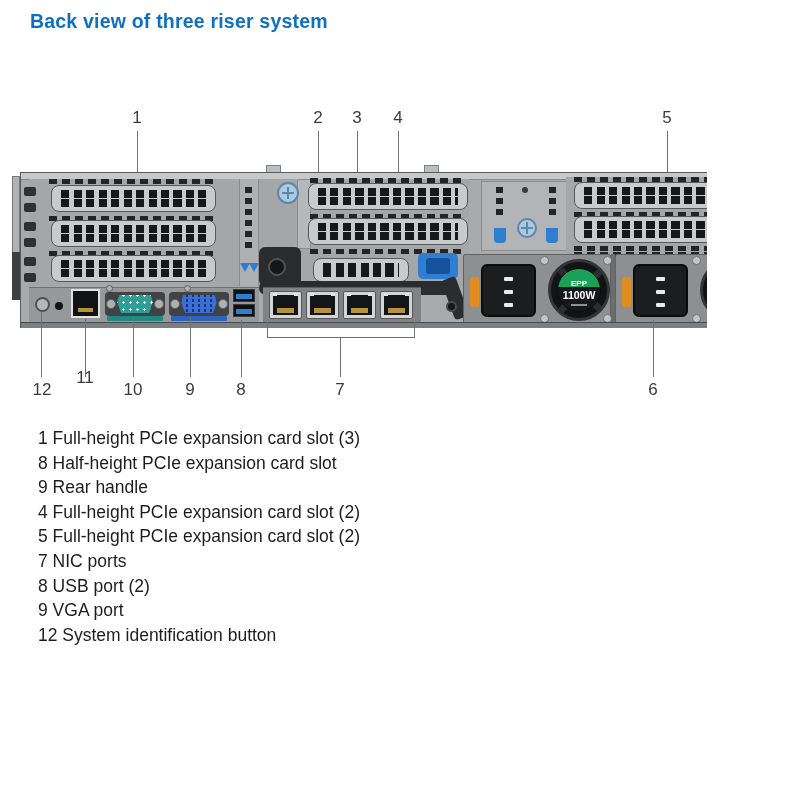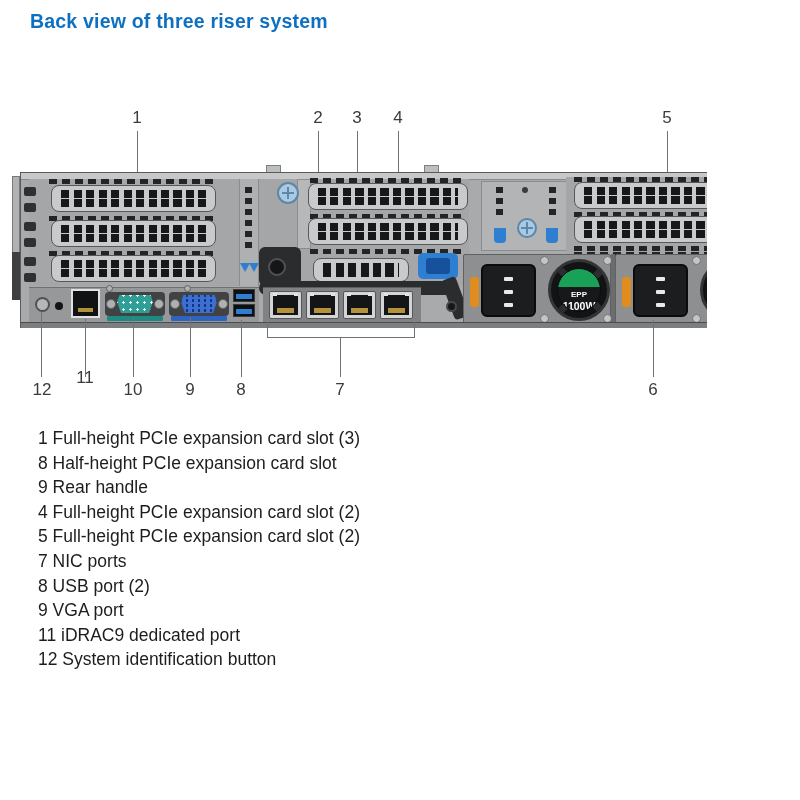--- a/index.html
+++ b/index.html
@@ -50,21 +50,21 @@
   
   .psu{width:148px;height:70px;background:#8d8f91;border:1px solid #5f6163;box-sizing:border-box;border-radius:2px;}
   .latch{left:6px;top:22px;width:9px;height:30px;background:#e18c1e;border-radius:3px;}
   .inlet{left:17px;top:9px;width:55px;height:53px;background:#1c1d1f;border:2px solid #0a0b0c;border-radius:6px;box-sizing:border-box;}
   .pin{left:50%;width:9px;height:4px;margin-left:-4.5px;background:#e8e9ea;border-radius:1px;}
   .fan{left:84px;top:4px;width:62px;height:62px;border-radius:50%;background:#121315;border:3px solid #333436;
        box-sizing:border-box;overflow:hidden;}
   .strut{position:absolute;left:-6px;top:50%;width:72px;height:7px;margin-top:-3.5px;background:#2c2d2f;}
   .fanlabel{left:93px;top:13px;width:44px;height:44px;border-radius:50%;border:1px solid #0c0d0e;box-sizing:border-box;
             background:linear-gradient(180deg,#19a257 0 42%,#17181a 42%);text-align:center;overflow:hidden;}
-  .epp{display:block;color:#fff;font-size:8px;font-weight:700;line-height:10px;margin-top:21px;}
+  .epp{display:block;color:#fff;font-size:8px;font-weight:700;line-height:10px;margin-top:10px;}
   .watt{display:block;color:#fff;font-size:10.5px;font-weight:700;line-height:12px;}
   .tinyline{display:block;width:16px;height:2px;background:#8f9092;margin:3px auto 0;}
   .fscrew{width:9px;height:9px;border-radius:50%;background:#c3c5c7;border:1px solid #707274;box-sizing:border-box;}
   .bluebit{background:#2e7fd2;}
   .arrow-dn{width:0;height:0;border-left:5px solid transparent;border-right:5px solid transparent;border-top:9px solid #2e7fd2;}
 </style>
 </head>
 <body>
 
 <div id="stage">
@@ -308,17 +308,16 @@
 
   <div class="abs" id="legend">
     <div>1 Full-height PCIe expansion card slot (3)</div>
     <div>8 Half-height PCIe expansion card slot</div>
     <div>9 Rear handle</div>
     <div>4 Full-height PCIe expansion card slot (2)</div>
     <div>5 Full-height PCIe expansion card slot (2)</div>
     <div>7 NIC ports</div>
     <div>8 USB port (2)</div>
     <div>9 VGA port</div>
-    <div>11 iDRAC9 dedicated port</div>
     <div>12 System identification button</div>
   </div>
 
 </div>
 
 </body></html>

